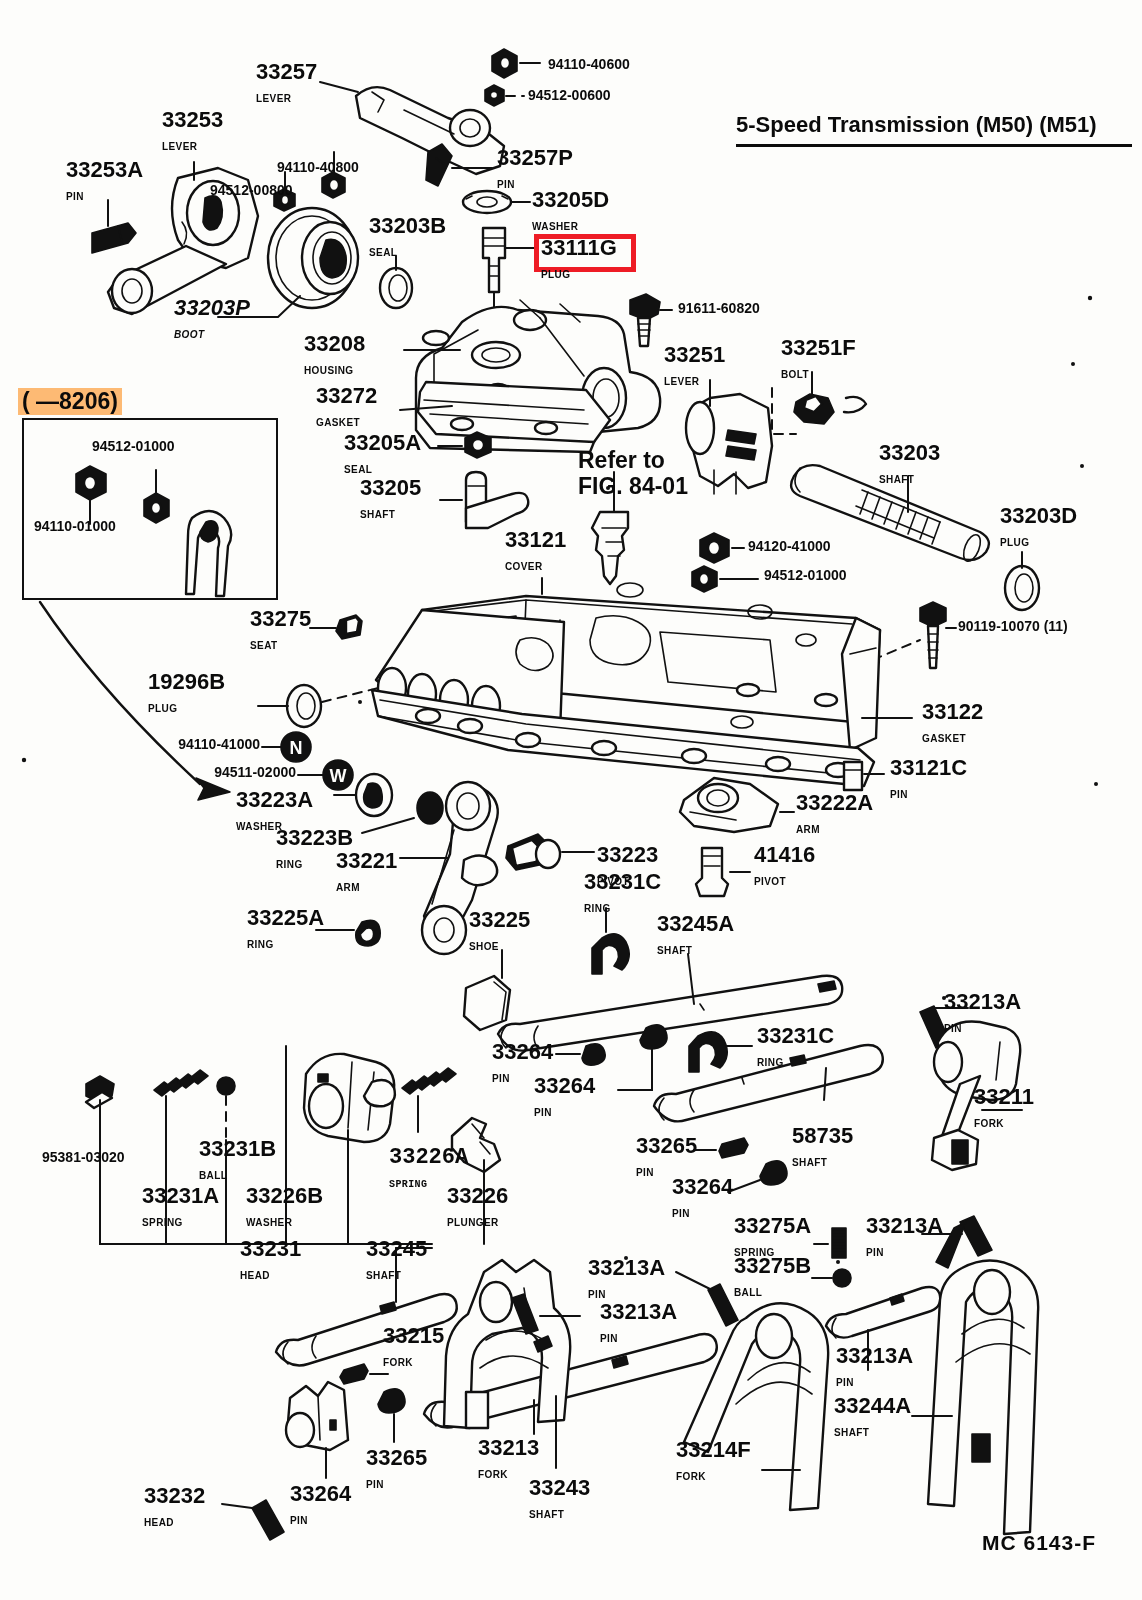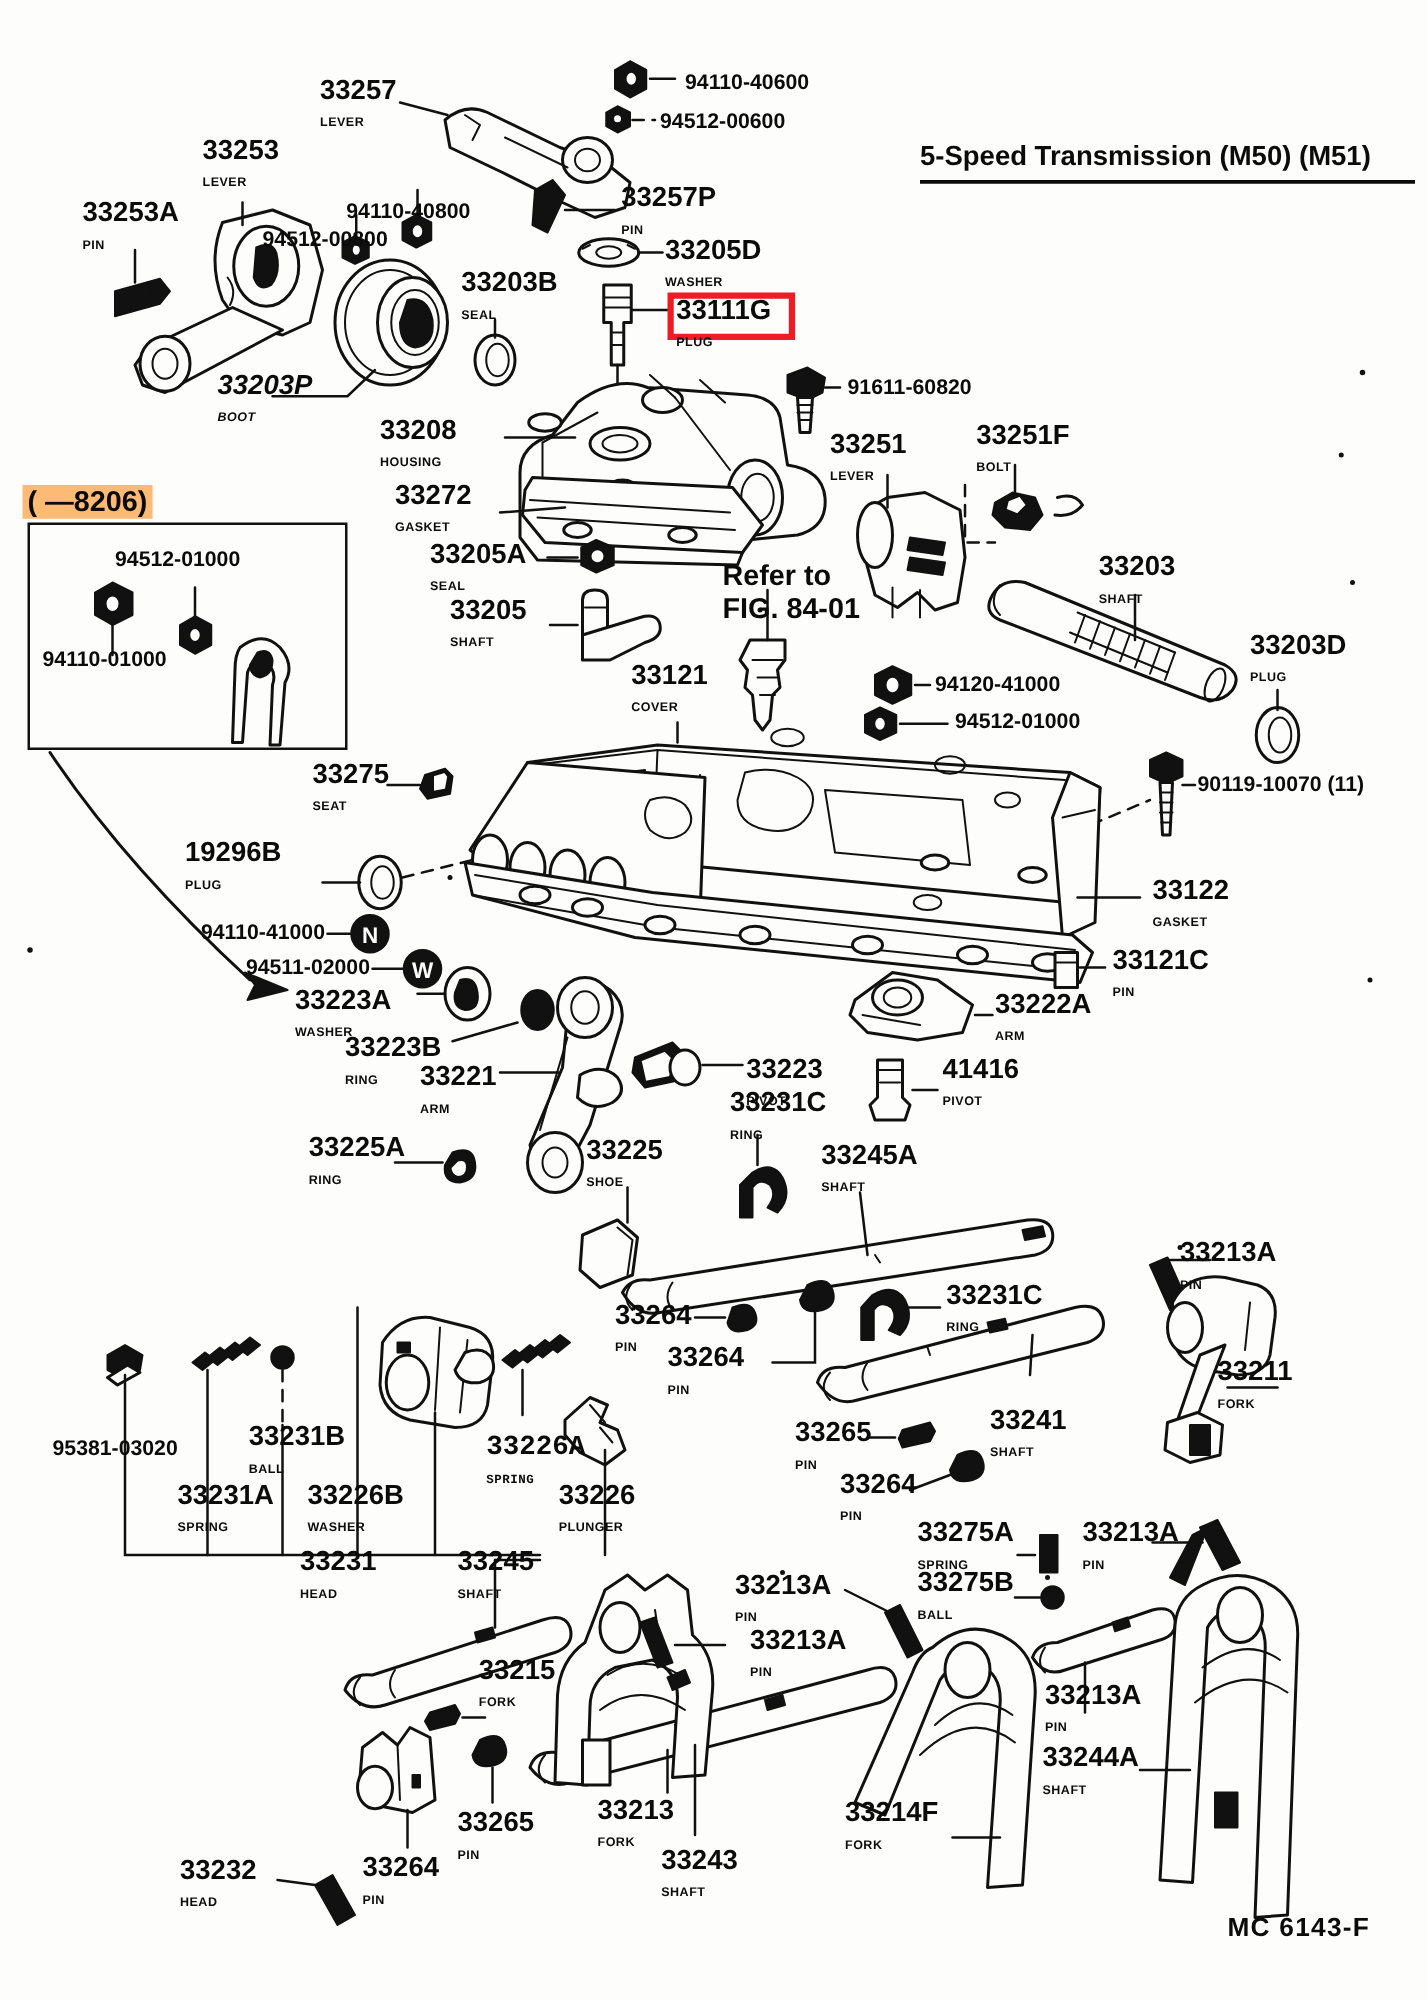--- a/index.html
+++ b/index.html
@@ -30,21 +30,21 @@
     display:block;
     font-size:10px;
     font-weight:700;
     letter-spacing:0.4px;
     margin-top:11px;
   }
 
   
   .code{
     position:absolute;
-    font-size:17px;
+    font-size:14px;
     font-weight:700;
     color:#0b0b0b;
     white-space:nowrap;
     letter-spacing:0px;
     user-select:none;
   }
   .code.r{ text-align:right; }
 
   
   #title{
@@ -894,21 +894,21 @@
     <span class="num">33264</span>
     <span class="sub">PIN</span>
     </div>
 
   <div class="lbl" style="left:636px;top:1136px;">
     <span class="num">33265</span>
     <span class="sub">PIN</span>
     </div>
 
   <div class="lbl" style="left:792px;top:1126px;">
-    <span class="num">33241</span>
+    <span class="num">58735</span>
     <span class="sub">SHAFT</span>
     </div>
 
   <div class="lbl" style="left:672px;top:1177px;">
     <span class="num">33264</span>
     <span class="sub">PIN</span>
     </div>
 
   <div class="lbl" style="left:199px;top:1139px;">
     <span class="num">33231B</span>

